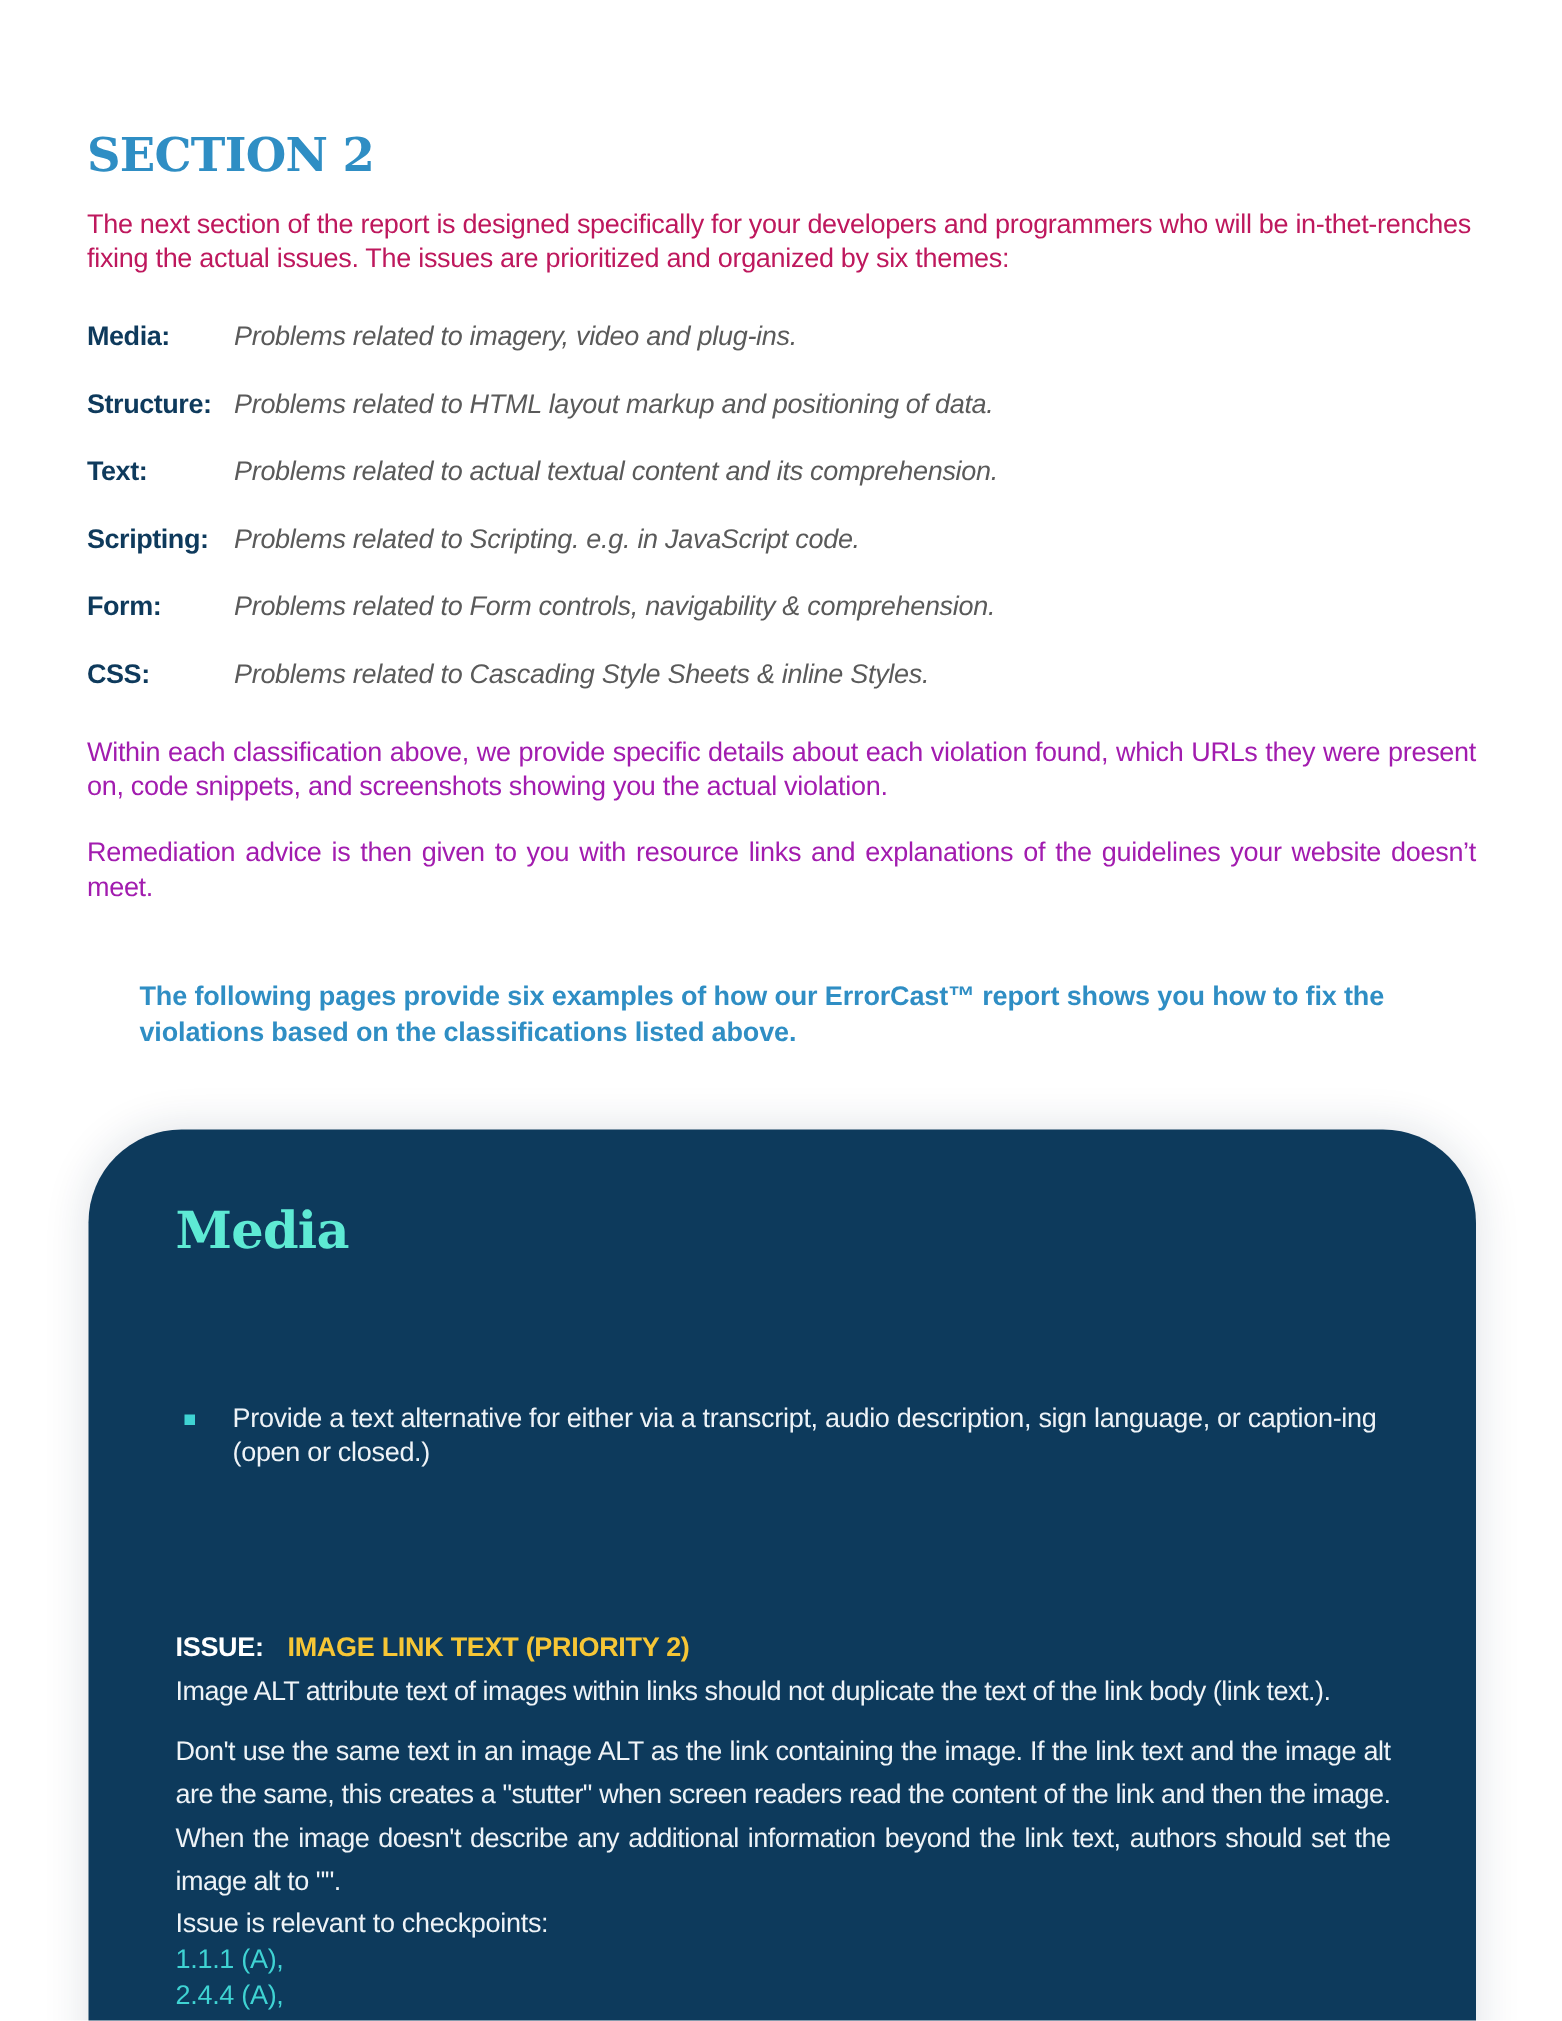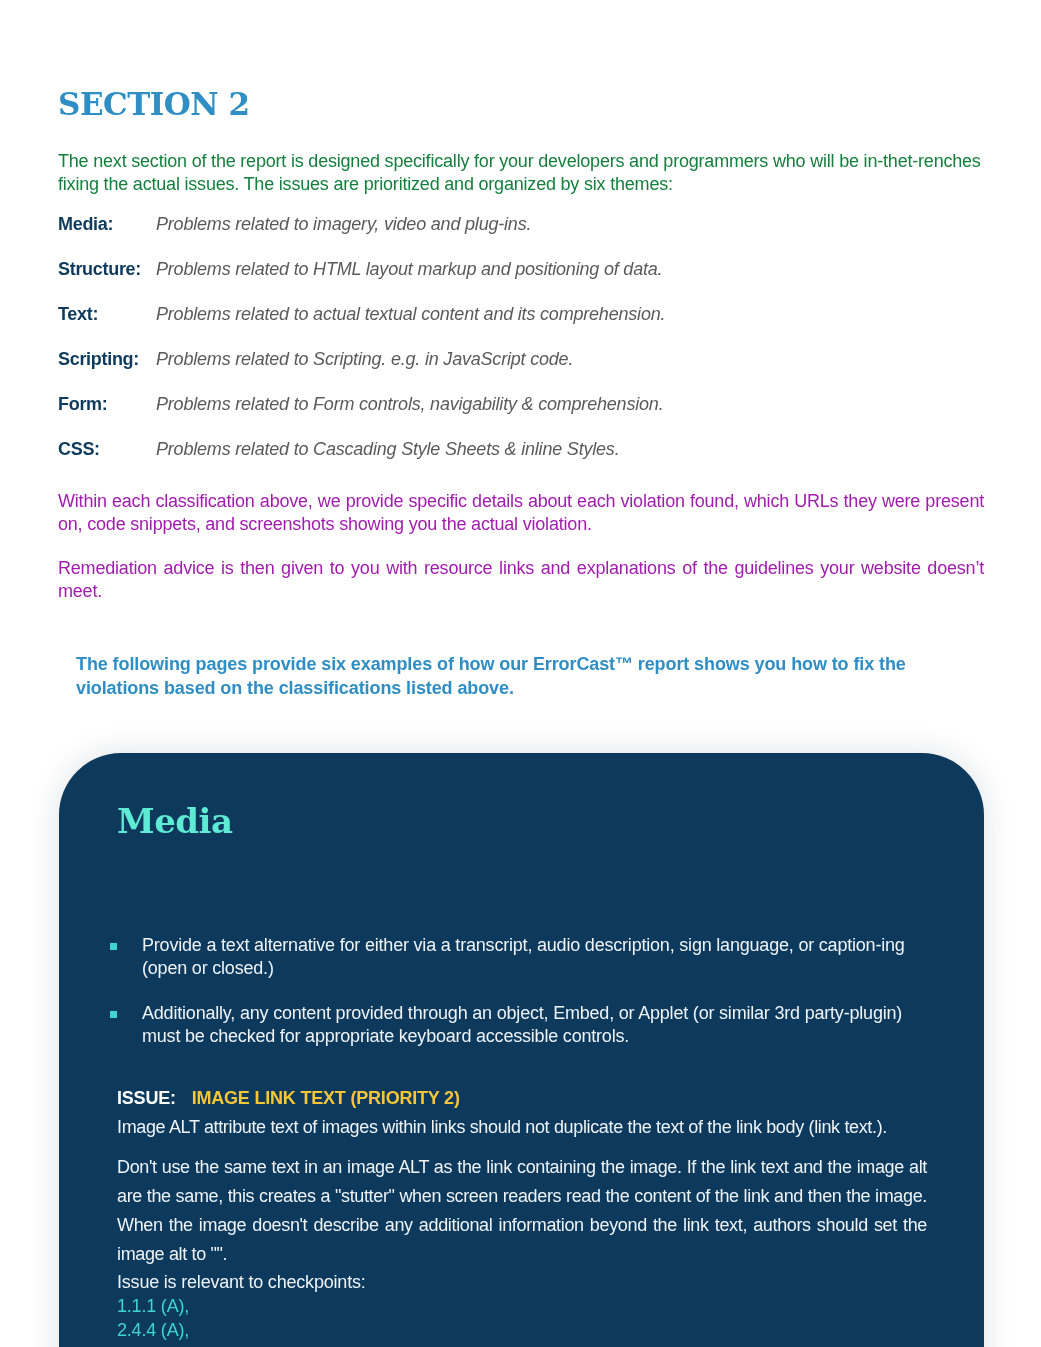--- a/index.html
+++ b/index.html
@@ -28,26 +28,26 @@
       margin: 0;
       font-family: "DejaVu Serif", serif;
       font-weight: bold;
       font-size: 31px;
       letter-spacing: -0.5px;
       color: #2f8ec4;
     }
     .intro {
       position: absolute;
       left: 0;
-      top: 150px;
-      width: 926px;
-      margin: 0;
-      font-size: 18px;
-      line-height: 23px;
-      color: #15803d;
+      top: 138px;
+      width: 926px;
+      margin: 0;
+      font-size: 18px;
+      line-height: 23px;
+      color: #be185d;
       letter-spacing: -0.2px;
     }
     .themes {
       position: absolute;
       left: 0;
       top: 212px;
       width: 926px;
       margin: 0;
       padding: 0;
       list-style: none;
@@ -79,21 +79,21 @@
       font-size: 18px;
       line-height: 23px;
       color: #a21caf;
       text-align: justify;
       letter-spacing: -0.2px;
     }
     .para-1 { top: 490px; }
     .para-2 { top: 557px; }
     .callout {
       position: absolute;
-      left: 18px;
+      left: 35px;
       top: 652px;
       width: 870px;
       margin: 0;
       font-size: 18px;
       line-height: 24px;
       font-weight: bold;
       color: #2f8ec4;
       letter-spacing: -0.1px;
     }
     .card {
@@ -124,21 +124,21 @@
       top: 114px;
       width: 810px;
       margin: 0;
       font-size: 18px;
       line-height: 23px;
       color: #eef3f7;
       letter-spacing: -0.2px;
     }
     .bullets {
       position: absolute;
-      left: 51px;
+      left: 64px;
       top: 181px;
       width: 810px;
       margin: 0;
       padding: 0;
       list-style: none;
     }
     .bullet {
       position: relative;
       padding-left: 32px;
       font-size: 18px;
@@ -250,24 +250,20 @@
 </div>
 
 <div class="card">
   <h2 class="card-title">Media</h2>
 
 
   <ul class="bullets">
     <li class="bullet">
       <span class="bullet-icon"></span>
       <span>Provide a text alternative for either via a transcript, audio description, sign language, or caption-ing (open or closed.)</span>
-    </li>
-    <li class="bullet">
-      <span class="bullet-icon"></span>
-      <span>Additionally, any content provided through an object, Embed, or Applet (or similar 3rd party-plugin) must be checked for appropriate keyboard accessible controls.</span>
     </li>
   </ul>
 
   <p class="issue-heading">
     <span class="issue-prefix">ISSUE: </span><span class="issue-name">IMAGE LINK TEXT  (PRIORITY 2)</span>
   </p>
 
   <p class="issue-summary">Image ALT attribute text of images within links should not duplicate the text of the link body (link text.).</p>
 
   <p class="issue-body">Don't use the same text in an image ALT as the link containing the image. If the link text and the image alt are the same, this creates a "stutter" when screen readers read the content of the link and then the image. When the image doesn't describe any additional information beyond the link text, authors should set the image alt to "".</p>

